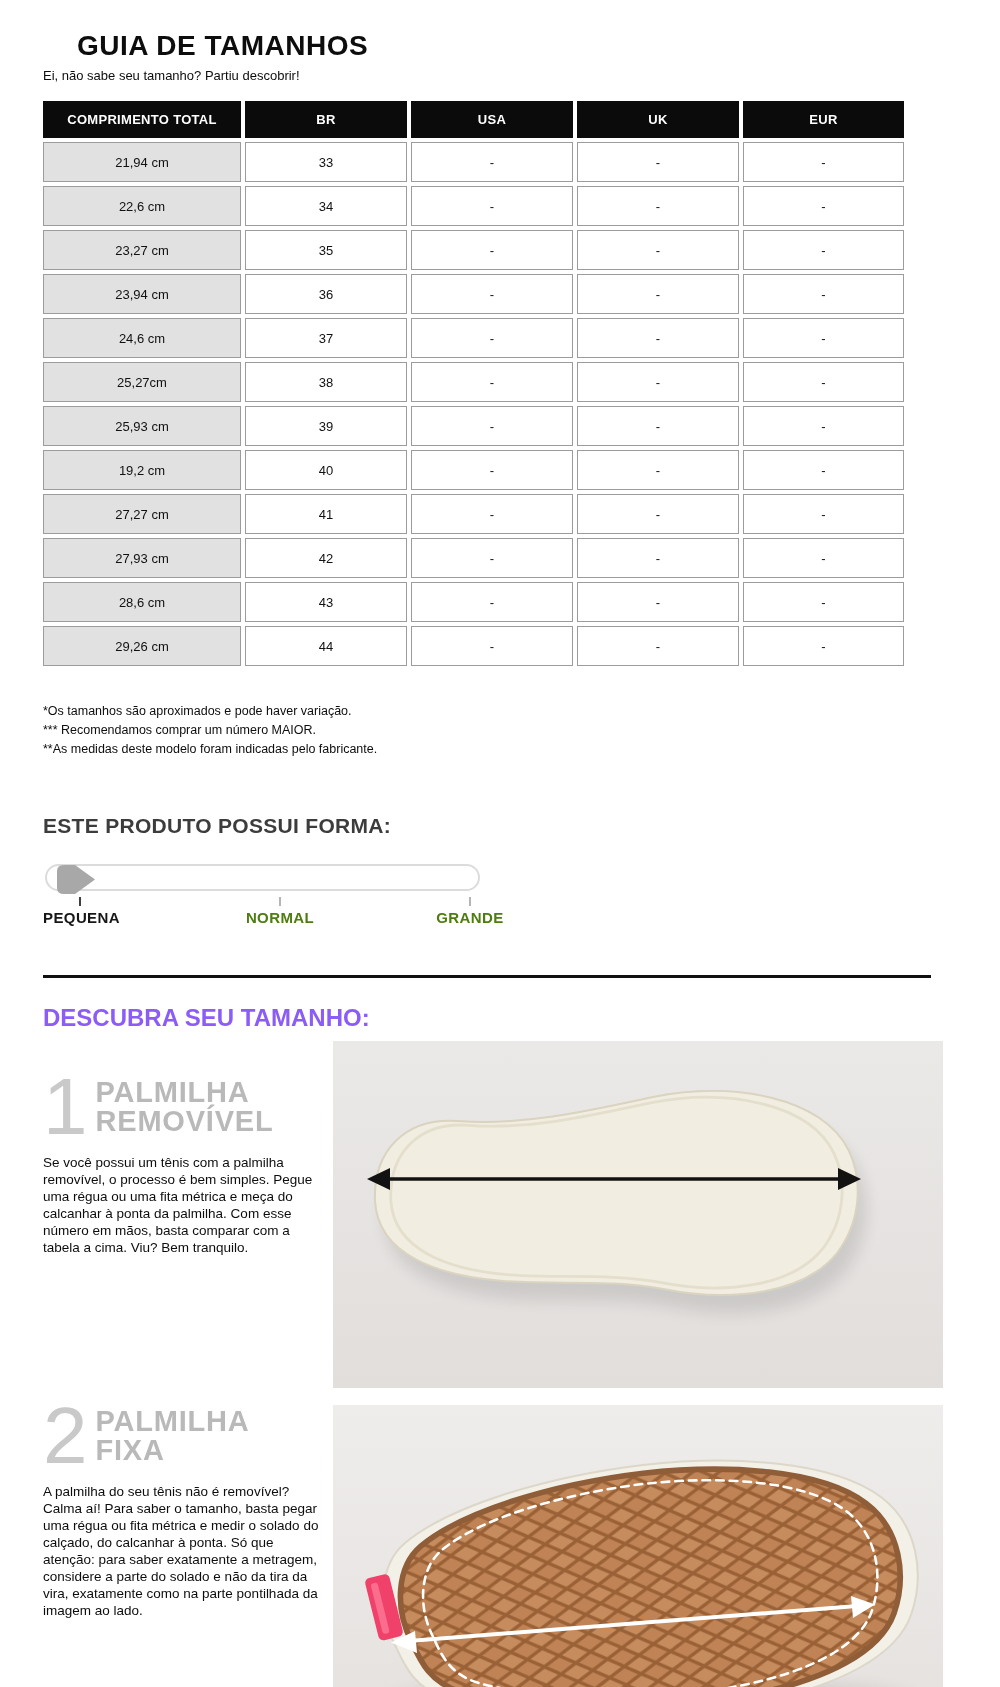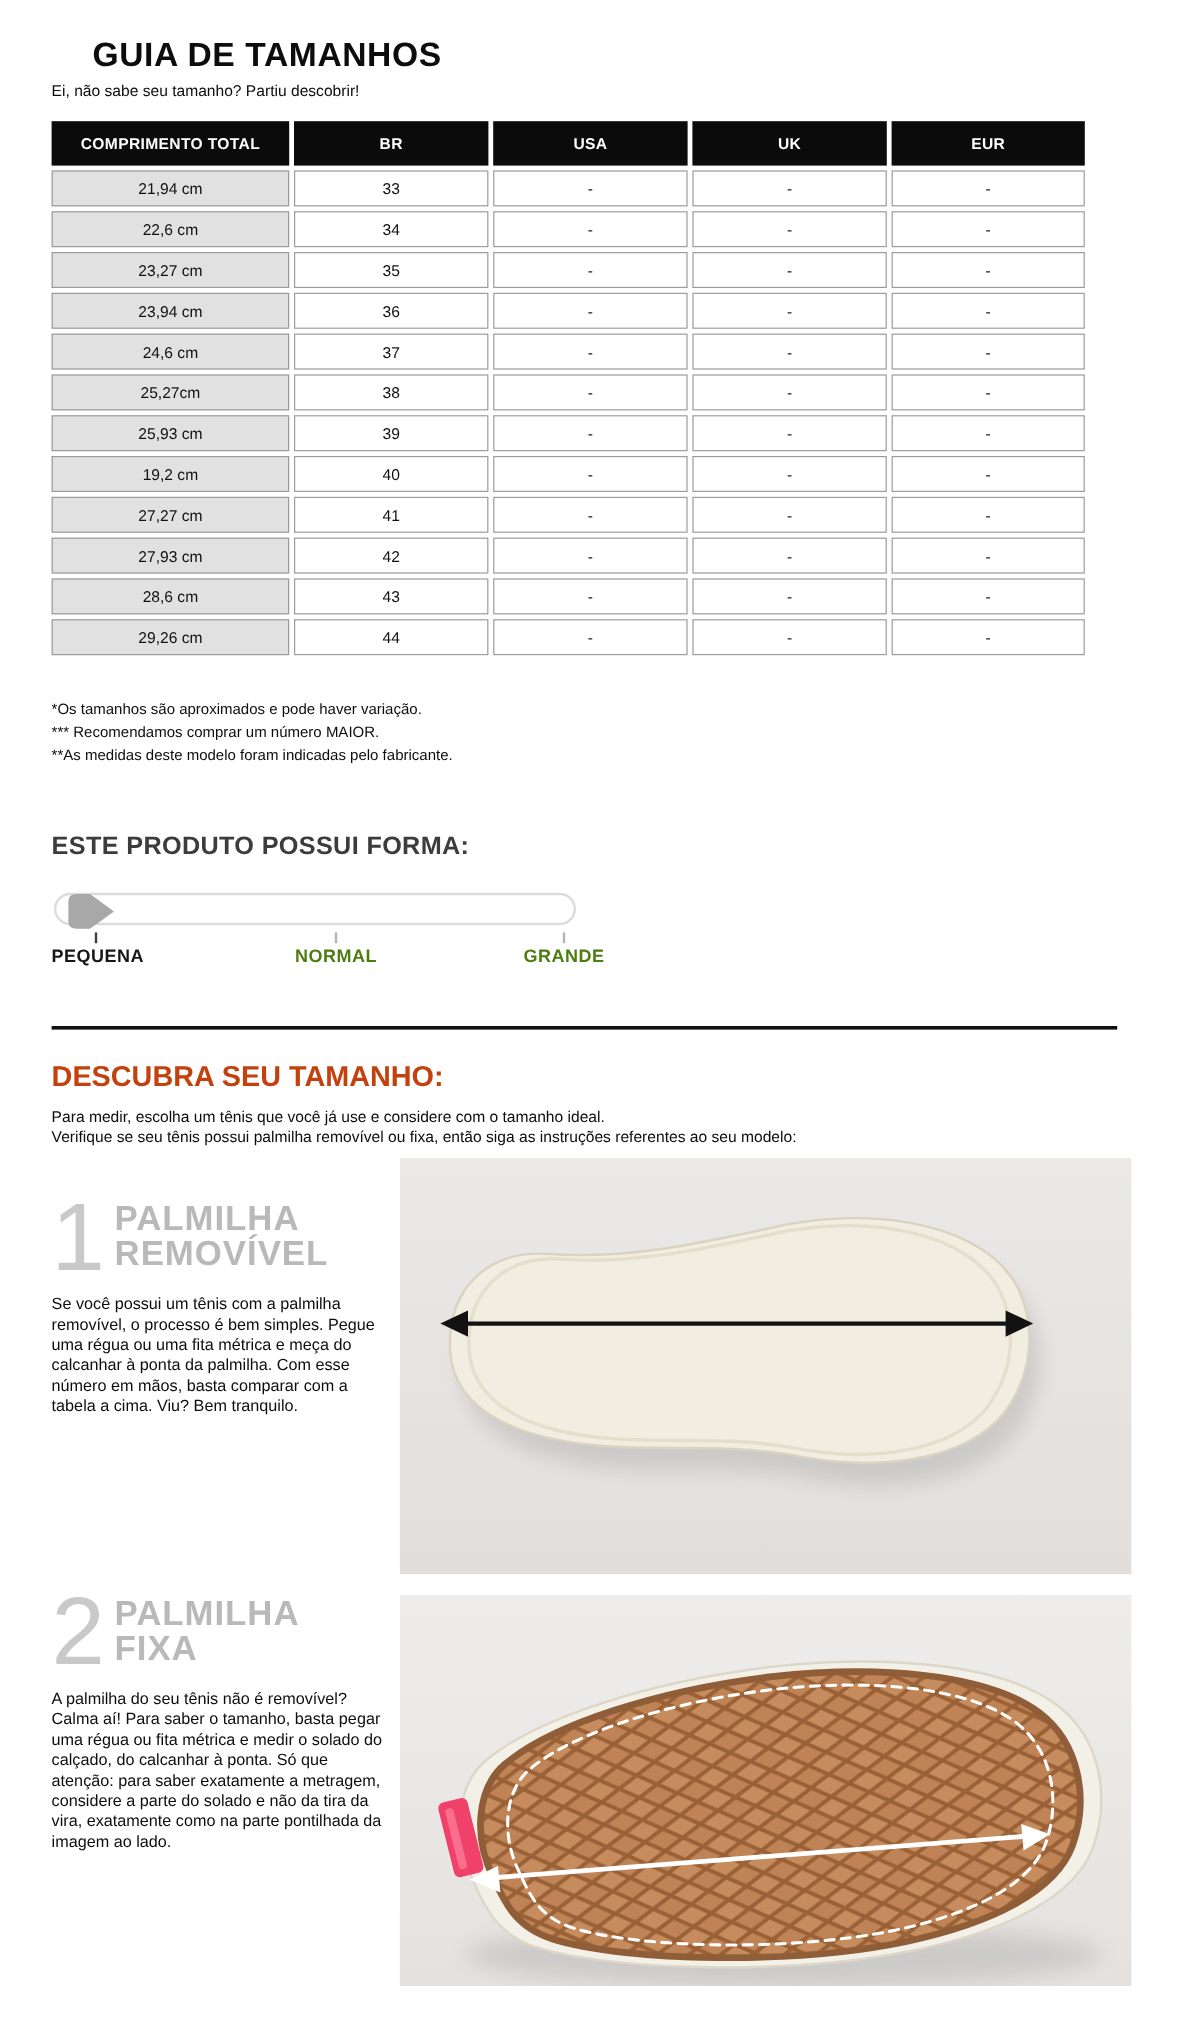--- a/index.html
+++ b/index.html
@@ -18,21 +18,21 @@
   
   table.size-table {
     border-collapse:separate; border-spacing:4px;
     margin:14px 0 0 -4px; width:869px; table-layout:fixed;
   }
   table.size-table th {
     background:#0b0b0b; color:#fff; font-size:13px; font-weight:700;
     height:37px; text-align:center; letter-spacing:0.3px;
   }
   table.size-table td {
-    height:30px; text-align:center; font-size:13px;
+    height:40px; text-align:center; font-size:13px;
     border:1px solid #9c9c9c; background:#fff;
   }
   table.size-table td.c1 { background:#e1e1e1; }
 
   .footnotes { margin-top:32px; font-size:12.5px; line-height:1.5; color:#0d0d0d; }
 
   
   .forma-heading {
     margin-top:56px; font-size:21px; font-weight:700;
     color:#3c3c3c; letter-spacing:0.3px;
@@ -51,21 +51,21 @@
     color:#4d7c0f; letter-spacing:0.4px; white-space:nowrap;
   }
   .opt-label.selected { color:#161616; }
   .opt-label.l0 { left:0px; }
   .opt-label.l1 { left:237px; transform:translateX(-50%); }
   .opt-label.l2 { left:427px; transform:translateX(-50%); }
 
   .divider { margin-top:45px; width:888px; height:3px; background:#101010; border:none; }
 
   
-  .discover-heading { margin-top:26px; font-size:24px; font-weight:700; color:#c2410c; }
+  .discover-heading { margin-top:26px; font-size:24px; font-weight:700; color:#8b5cf6; }
   .intro { margin-top:10px; font-size:13px; line-height:17px; color:#0d0d0d; }
 
   .step { display:flex; align-items:flex-start; }
   .step.step-1 { margin-top:9px; }
   .step.step-2 { margin-top:17px; }
   .step-text { width:290px; flex:0 0 290px; }
   .step-1 .step-text { padding-top:35px; }
   .step-2 .step-text { padding-top:0px; }
   .step-head { display:flex; align-items:flex-start; }
   .step-num {
@@ -213,24 +213,20 @@
     <span class="tick t1"></span>
     <span class="tick t2"></span>
     <span class="opt-label l0 selected">PEQUENA</span>
     <span class="opt-label l1">NORMAL</span>
     <span class="opt-label l2">GRANDE</span>
   </div>
 
   <hr class="divider">
 
   <h2 class="discover-heading">DESCUBRA SEU TAMANHO:</h2>
-  <p class="intro">
-    <span>Para medir, escolha um tênis que você já use e considere com o tamanho ideal.</span><br>
-    <span>Verifique se seu tênis possui palmilha removível ou fixa, então siga as instruções referentes ao seu modelo:</span>
-  </p>
 
   <section class="step step-1">
     <div class="step-text">
       <div class="step-head">
         <span class="step-num">1</span>
         <span class="step-titles">
           <span class="step-title-line">PALMILHA</span>
           <span class="step-title-line">REMOVÍVEL</span>
         </span>
       </div>

